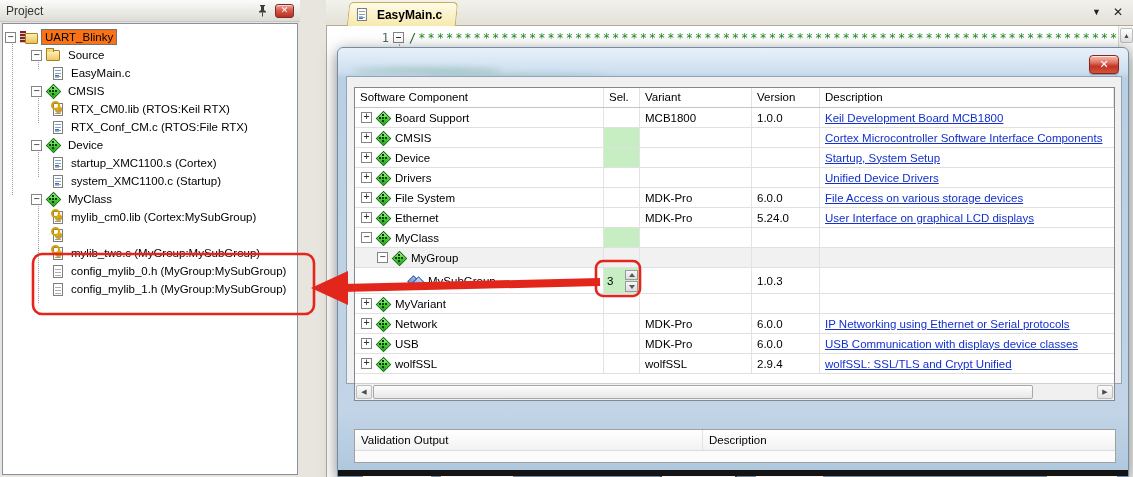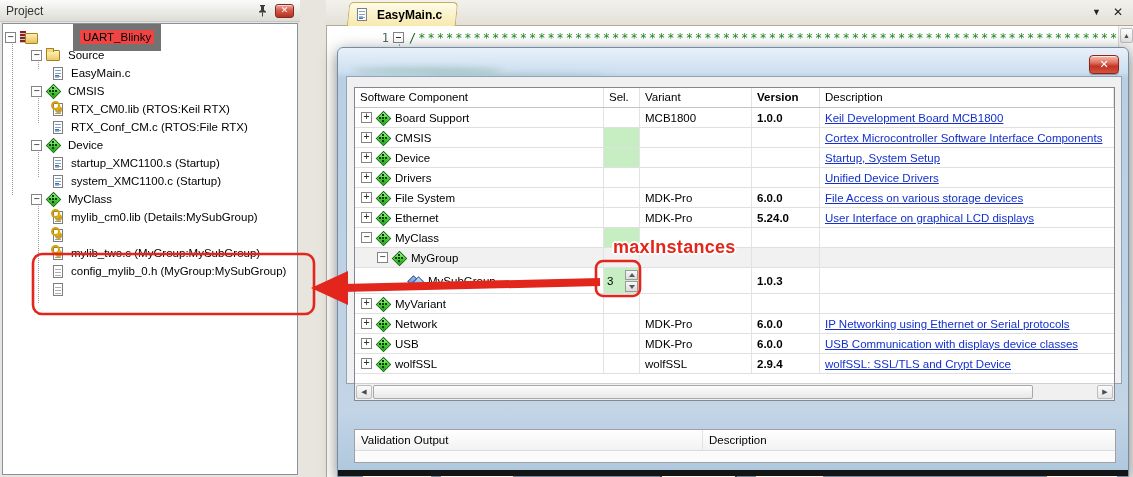--- a/index.html
+++ b/index.html
@@ -18,21 +18,21 @@
     background:linear-gradient(#f0a79c,#d6594a 45%,#b8301f); color:#fff; font-size:9px; font-weight:bold;
     display:flex; align-items:center; justify-content:center; line-height:1; box-shadow:inset 0 1px rgba(255,255,255,.55); }
   .panel-body { position:absolute; left:2px; top:23px; width:296px; height:452px; background:#fff; border:1px solid #89919c; overflow:hidden; }
 
   .tree { position:relative; padding-top:4px; }
   .trow { position:relative; height:18px; display:flex; align-items:center; white-space:nowrap; font-size:11.5px; color:#000; }
   .trow.lvl0 { padding-left:2px; }
   .trow.lvl1 { padding-left:28px; }
   .trow.lvl2 { padding-left:50px; }
   .trow .tlabel { padding:1px 3px; }
-  .trow.sel .tlabel { background:#ef4444; border:7px solid #737373;margin-left:32px; }
+  .trow.sel .tlabel { background:#f97316; border:1px solid #737373; }
   .expand { width:11px; height:11px; border:1px solid #848484; background:#fff; color:#333;
     font-size:10px; line-height:8px; text-align:center; margin-right:4px; flex:0 0 11px; font-family:"DejaVu Sans Mono",monospace; }
   .vline { position:absolute; border-left:1px dotted #9a9a9a; width:0; }
 
   
   .ticon { display:inline-block; position:relative; margin-right:5px; flex:0 0 auto; }
   .project-icon { width:16px; height:14px; }
   .project-icon::before { content:""; position:absolute; left:0; top:1px; width:6px; height:12px;
     background:repeating-linear-gradient(#8b1f1f 0 2px,#c9c9c9 2px 3px); }
   .project-icon::after { content:""; position:absolute; left:5px; top:3px; width:11px; height:9px;
@@ -96,21 +96,21 @@
 
   
   .sc-table { position:absolute; left:7px; top:10px; width:761px; height:314px; background:#fff; border:1px solid #828790; overflow:hidden; }
   .sc-header { display:flex; height:20px; background:#fff; border-bottom:1px solid #c4c4c4; }
   .sc-header .hcell { border-right:1px solid #e3e3e3; padding:3px 0 0 5px; font-size:11.5px; color:#000; overflow:hidden; white-space:nowrap; }
   .srow { display:flex; height:20px; border-bottom:1px solid #e0e0e0; background:#fff; }
   .srow.tall { height:26px; }
   .srow.hl { background:#f1f1f1; }
   .cell { border-right:1px solid #e3e3e3; overflow:hidden; white-space:nowrap; display:flex; align-items:center; font-size:11.5px; }
   .c-name { width:249px; } .c-sel { width:36px; } .c-variant { width:112px; padding-left:5px; }
-  .c-version { width:68px; padding-left:5px;font-weight:bold; } .c-desc { flex:1; padding-left:5px; border-right:none; }
+  .c-version { width:68px; padding-left:5px; } .c-desc { flex:1; padding-left:5px; border-right:none; }
   .c-sel.green { background:#c6eec2; }
   .c-sel.spin { background:#c6eec2; padding:1px 1px 1px 3px; gap:2px; }
   .spin-val { flex:1; font-size:11.5px; }
   .spinner { width:13px; height:22px; display:flex; flex-direction:column; gap:1px; }
   .spin-btn { flex:1; background:linear-gradient(#f7f7f7,#dcdcdc); border:1px solid #9a9a9a; position:relative; }
   .spin-btn.up::before { content:""; position:absolute; left:3px; top:2px; border-left:3px solid transparent; border-right:3px solid transparent; border-bottom:4px solid #5a5a5a; }
   .spin-btn.down::before { content:""; position:absolute; left:3px; top:3px; border-left:3px solid transparent; border-right:3px solid transparent; border-top:4px solid #5a5a5a; }
   .dlink { color:#1430cd; text-decoration:underline; cursor:pointer; }
   .hscroll { position:absolute; left:0; bottom:0; width:759px; height:17px; background:#f0f0f0; border-top:1px solid #d0d0d0; }
   .hs-btn { position:absolute; top:1px; width:16px; height:14px; color:#4a4a4a; font-size:7px; display:flex; align-items:center; justify-content:center;
@@ -210,48 +210,49 @@
             <span class="ticon file-icon"></span>
             <span class="tlabel">RTX_Conf_CM.c (RTOS:File RTX)</span>
           </div>
           <div class="trow lvl1">
             <span class="expand">−</span>
             <span class="ticon component-icon"></span>
             <span class="tlabel">Device</span>
           </div>
           <div class="trow lvl2">
             <span class="ticon file-icon"></span>
-            <span class="tlabel">startup_XMC1100.s (Startup)</span>
+            <span class="tlabel">startup_XMC1100.s (Cortex)</span>
           </div>
           <div class="trow lvl2">
             <span class="ticon file-icon"></span>
             <span class="tlabel">system_XMC1100.c (Startup)</span>
           </div>
           <div class="trow lvl1">
             <span class="expand">−</span>
             <span class="ticon component-icon"></span>
             <span class="tlabel">MyClass</span>
           </div>
           <div class="trow lvl2">
             <span class="ticon file-key-icon"></span>
-            <span class="tlabel">mylib_cm0.lib (Details:MySubGroup)</span>
+            <span class="tlabel">mylib_cm0.lib (Cortex:MySubGroup)</span>
           </div>
           <div class="trow lvl2">
             <span class="ticon file-key-icon"></span>
           </div>
           <div class="trow lvl2">
             <span class="ticon file-key-icon"></span>
             <span class="tlabel">mylib_two.c (MyGroup:MySubGroup)</span>
           </div>
           <div class="trow lvl2">
             <span class="ticon file-config-icon"></span>
             <span class="tlabel">config_mylib_0.h (MyGroup:MySubGroup)</span>
           </div>
           <div class="trow lvl2">
             <span class="ticon file-config-icon"></span>
+            <span class="tlabel">config_mylib_1.h (MyGroup:MySubGroup)</span>
           </div>
         </div>
     </div>
   </div>
 
   <div class="dialog z-dialog">
     <div class="smudge" style="left:14px; top:20px; width:150px; height:5px; background:rgba(40,120,60,.30);"></div>
     <div class="smudge" style="left:90px; top:26px; width:180px; height:4px; background:rgba(60,130,80,.22);"></div>
     <div class="dlg-close">✕</div>
 
@@ -420,21 +421,21 @@
             <div class="srow">
               <div class="cell c-name" style="padding-left: 6px;">
                 <span class="expand">+</span>
                 <span class="ticon component-icon"></span>
                 <span class="tlabel">wolfSSL</span>
               </div>
               <div class="cell c-sel"></div>
               <div class="cell c-variant">wolfSSL</div>
               <div class="cell c-version">2.9.4</div>
               <div class="cell c-desc">
-                <span class="dlink">wolfSSL: SSL/TLS and Crypt Device</span>
+                <span class="dlink">wolfSSL: SSL/TLS and Crypt Unified</span>
               </div>
             </div>
           </div>
         <div class="hscroll">
           <div class="hs-btn hs-left">◀</div>
           <div class="hs-thumb"></div>
           <div class="hs-btn hs-right">▶</div>
         </div>
       </div>
 
@@ -453,15 +454,14 @@
     </div>
     <div class="dlg-bottom-dark"></div>
   </div>
 
   <svg id="anno-svg" viewBox="0 0 1133 477">
     <rect x="33" y="254" width="281" height="60" rx="9" fill="none" stroke="#e3261c" stroke-width="2.6"></rect>
     <rect x="596" y="261" width="44" height="35" rx="7" fill="none" stroke="#e3261c" stroke-width="2.6"></rect>
     <line x1="600" y1="282" x2="342" y2="288" stroke="#e3261c" stroke-width="8"></line>
     <polygon points="311,288 348,271 348,305" fill="#e3261c"></polygon>
   </svg>
-  <span class="max-label">maxInstances</span>
 
 </div>
 
 </body></html>

